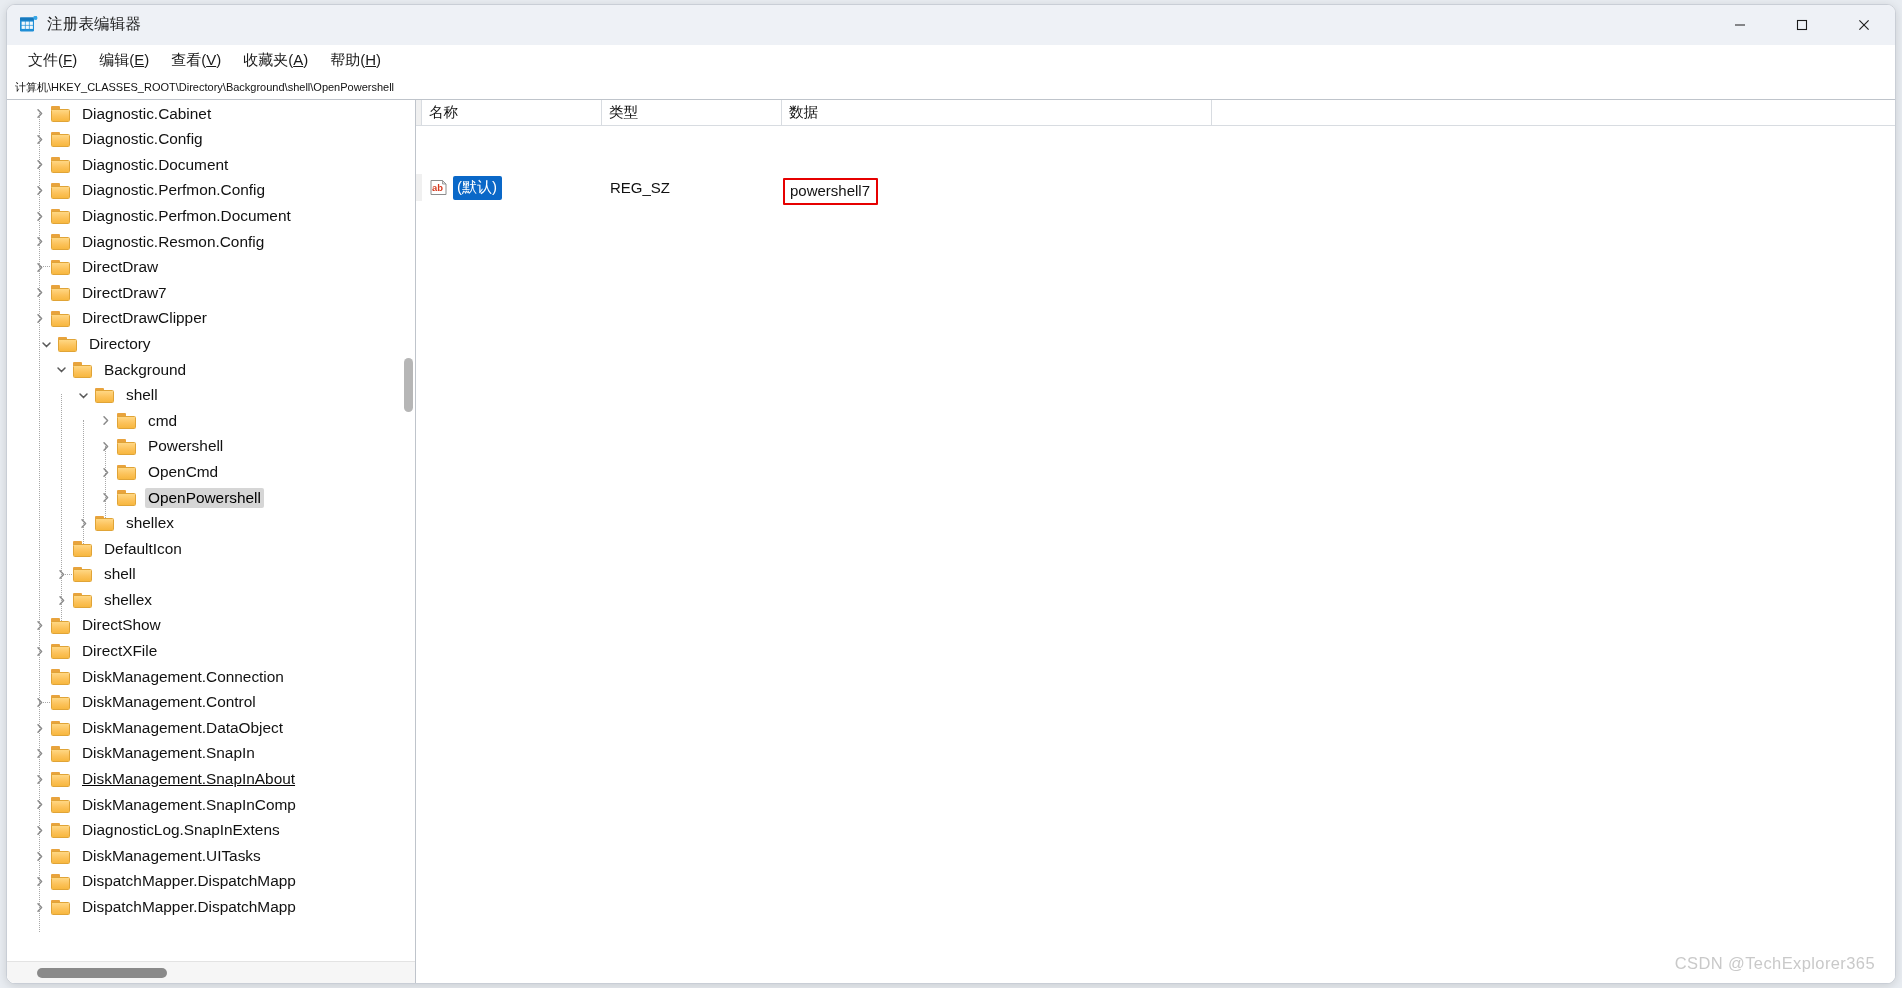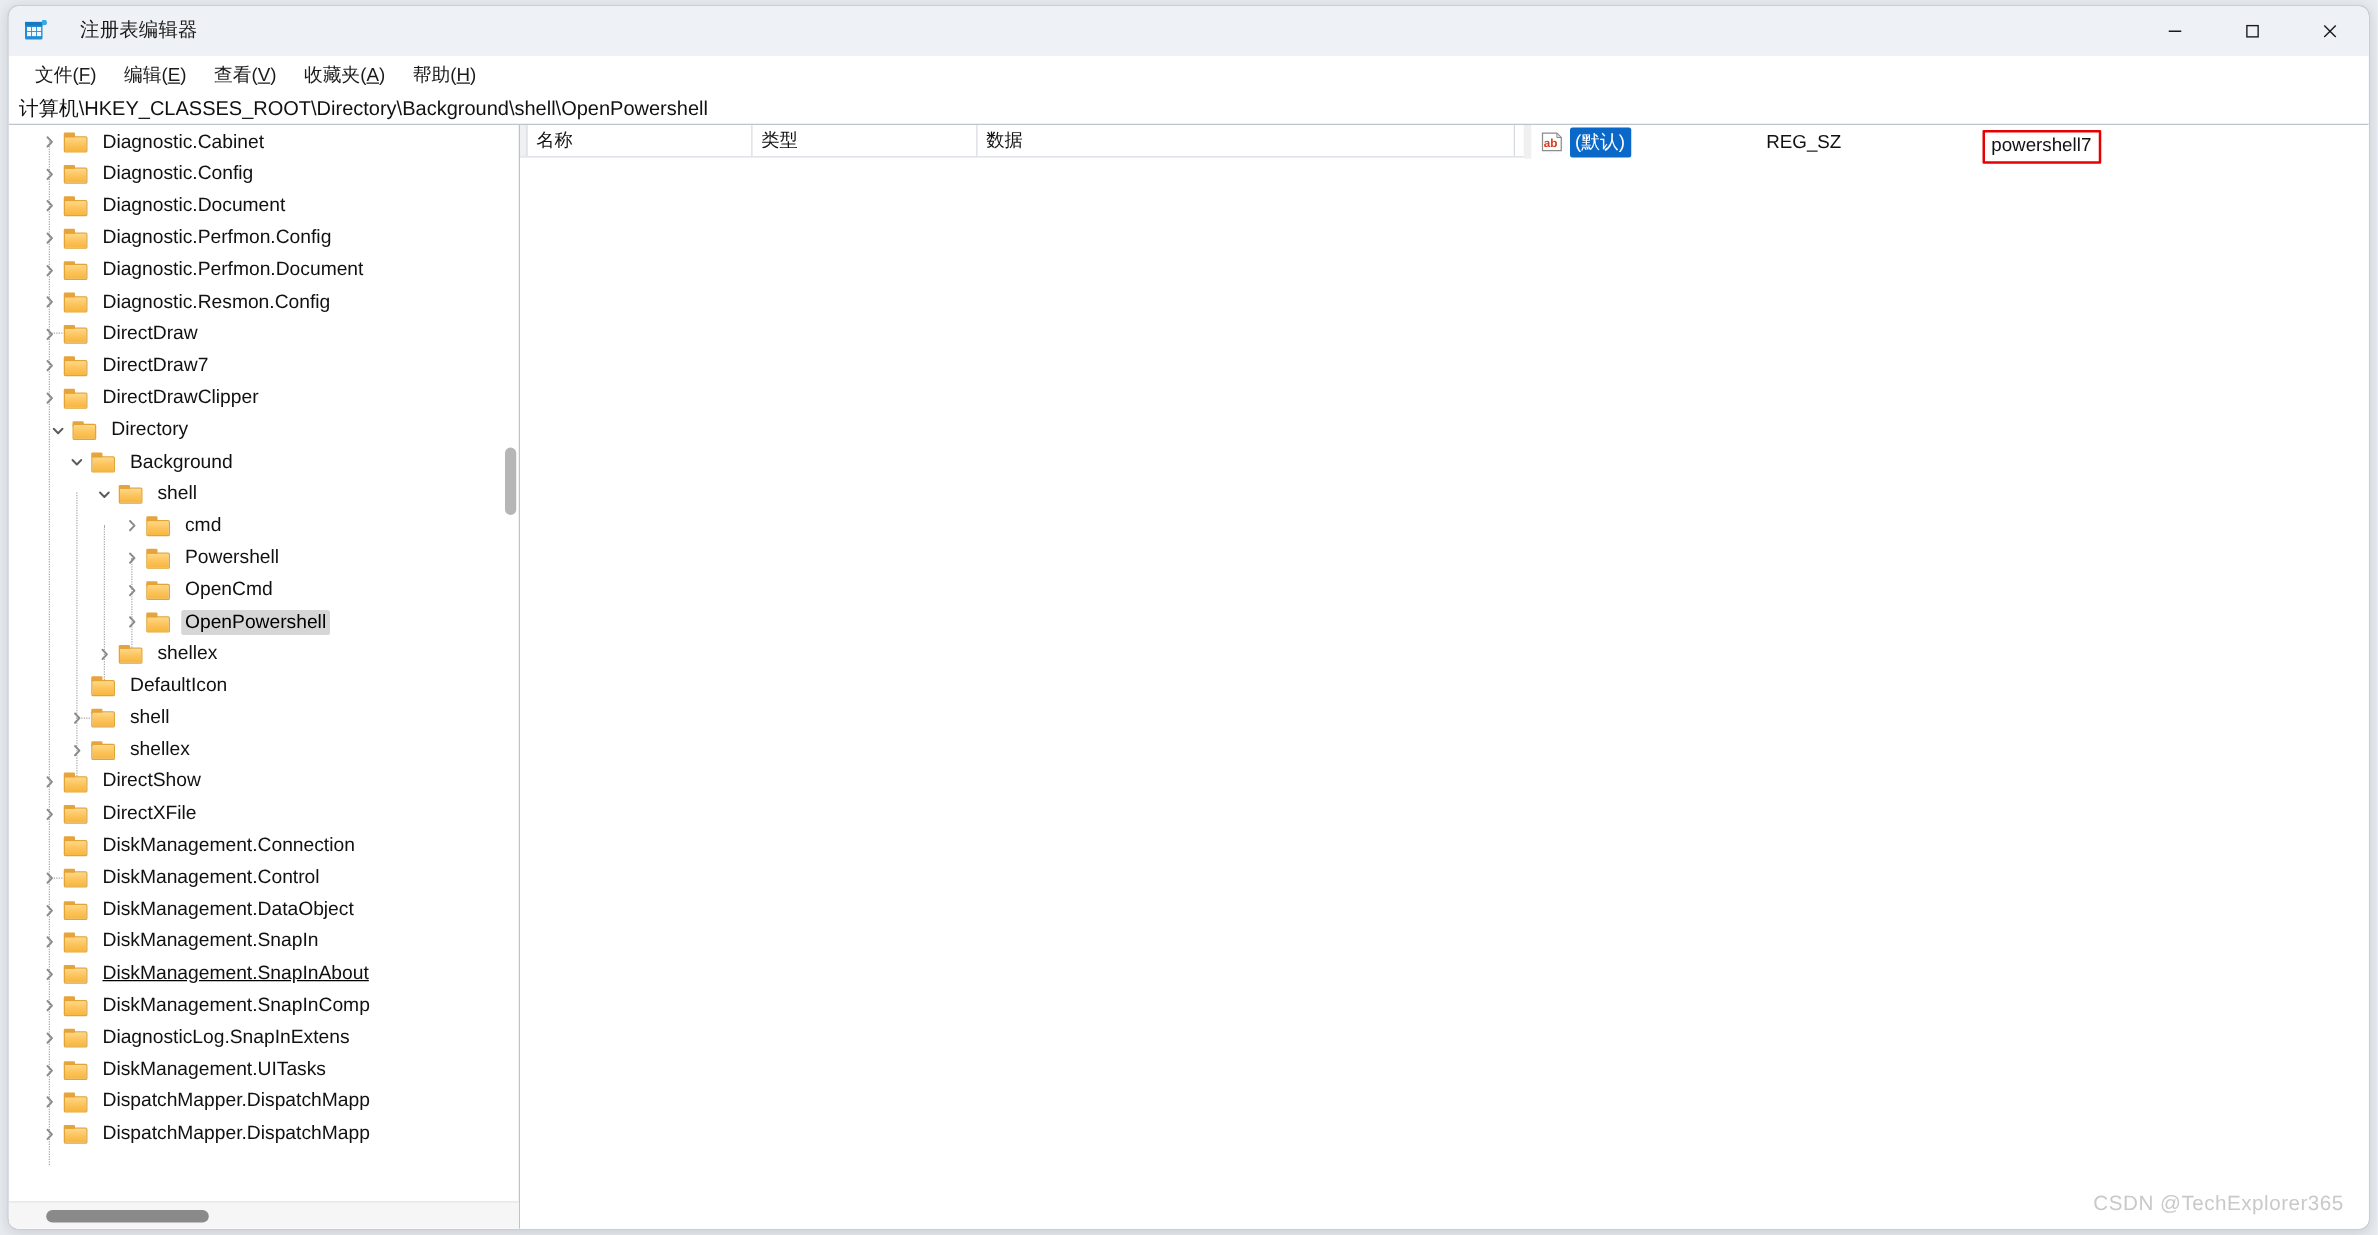--- a/index.html
+++ b/index.html
@@ -25,21 +25,21 @@
 
   
   .titlebar {
     height: 40px;
     background: #eef1f6;
     display: flex;
     align-items: center;
     flex: 0 0 auto;
     border-bottom: 1px solid #eef1f6;
   }
-  .title-left { display: flex; align-items: center; padding-left: 12px; gap: 26px; }
+  .title-left { display: flex; align-items: center; padding-left: 12px; gap: 9px; }
   .app-icon { width: 19px; height: 19px; position: relative; display: block; }
   .title-text {
     font-size: 15.5px;
     color: #1b1b1b;
     letter-spacing: 0.2px;
     white-space: nowrap;
   }
   .title-spacer { flex: 1 1 auto; height: 100%; }
   .winbtns { display: flex; height: 40px; }
   .winbtn {
@@ -72,21 +72,21 @@
   .addressbar {
     height: 25px;
     background: #ffffff;
     display: flex;
     align-items: center;
     padding-left: 8px;
     border-bottom: 1px solid #bfc4cb;
     flex: 0 0 auto;
   }
   .addr-text {
-    font-size: 16px;
+    font-size: 11px;
     color: #111;
     white-space: nowrap;
     overflow: hidden;
   }
 
   
   .content {
     flex: 1 1 auto;
     display: flex;
     min-height: 0;
@@ -195,24 +195,25 @@
     position: absolute;
     top: 6px; height: 10px;
     background: #8a8a8a;
     border-radius: 5px;
   }
 
   
   .listpane {
     flex: 1 1 auto;
     display: flex;
-    flex-direction: row;
+    flex-direction: column;
     background: #ffffff;
     min-width: 0;
     position: relative;
+    gap: 48px;
   }
   .lheader {
     height: 26px;
     flex: 0 0 26px;
     display: flex;
     background: #ffffff;
     border-bottom: 1px solid #d8dce1;
   }
   .hcell {
     font-size: 14.6px;

